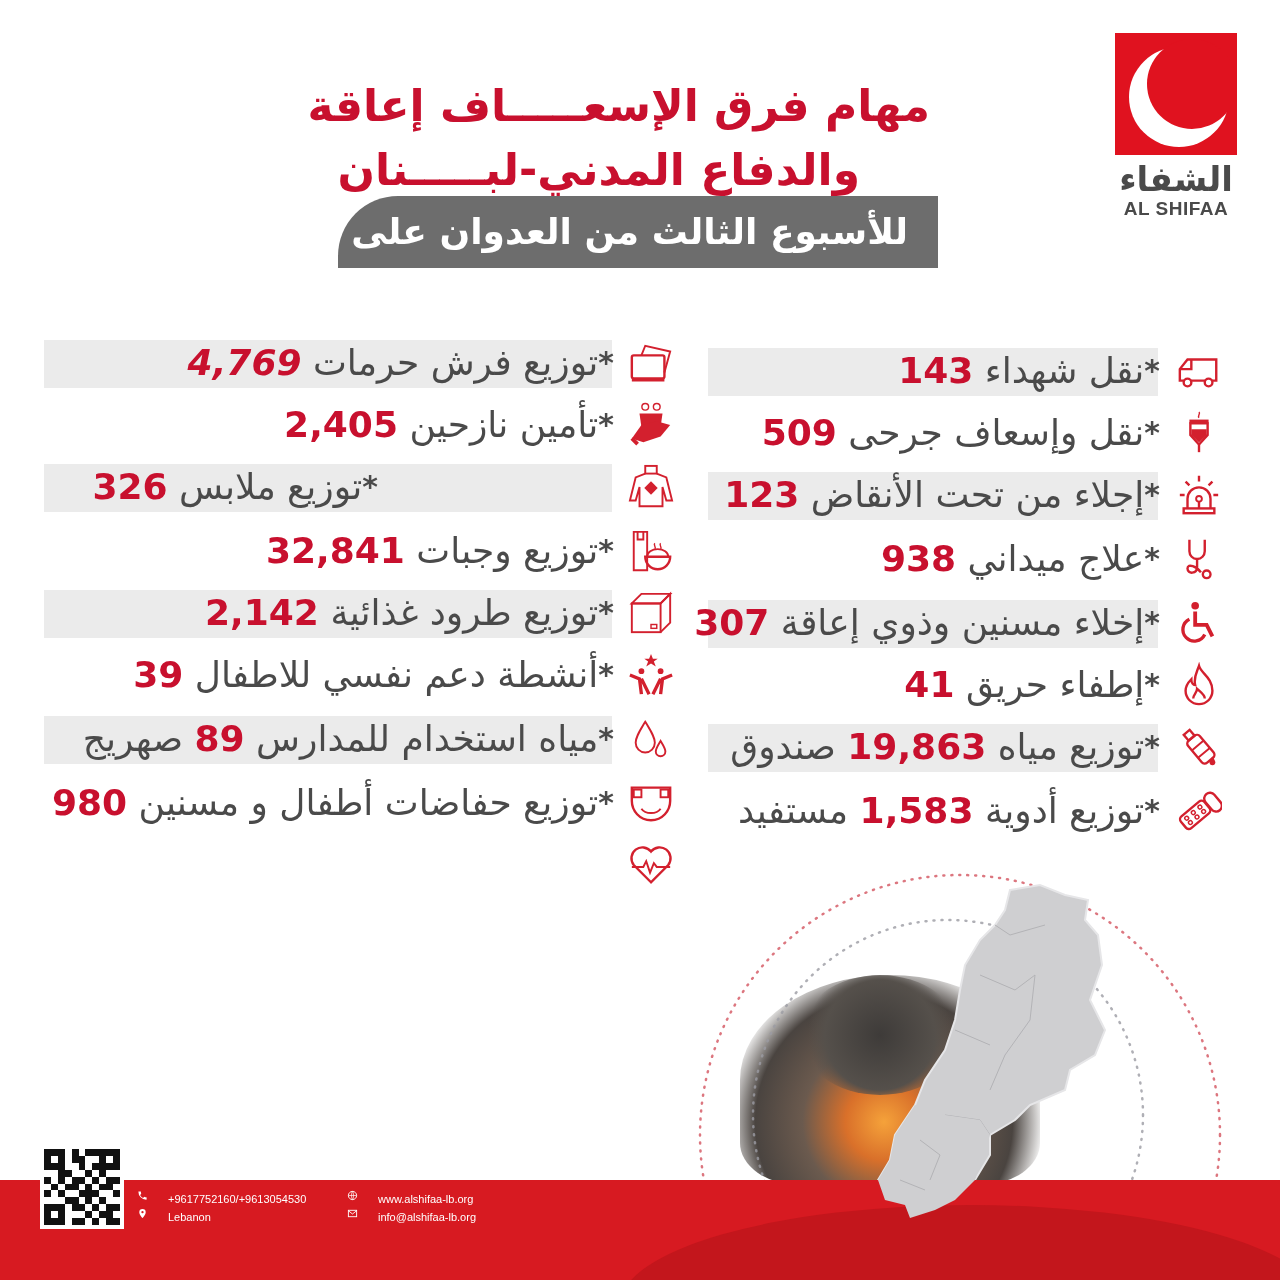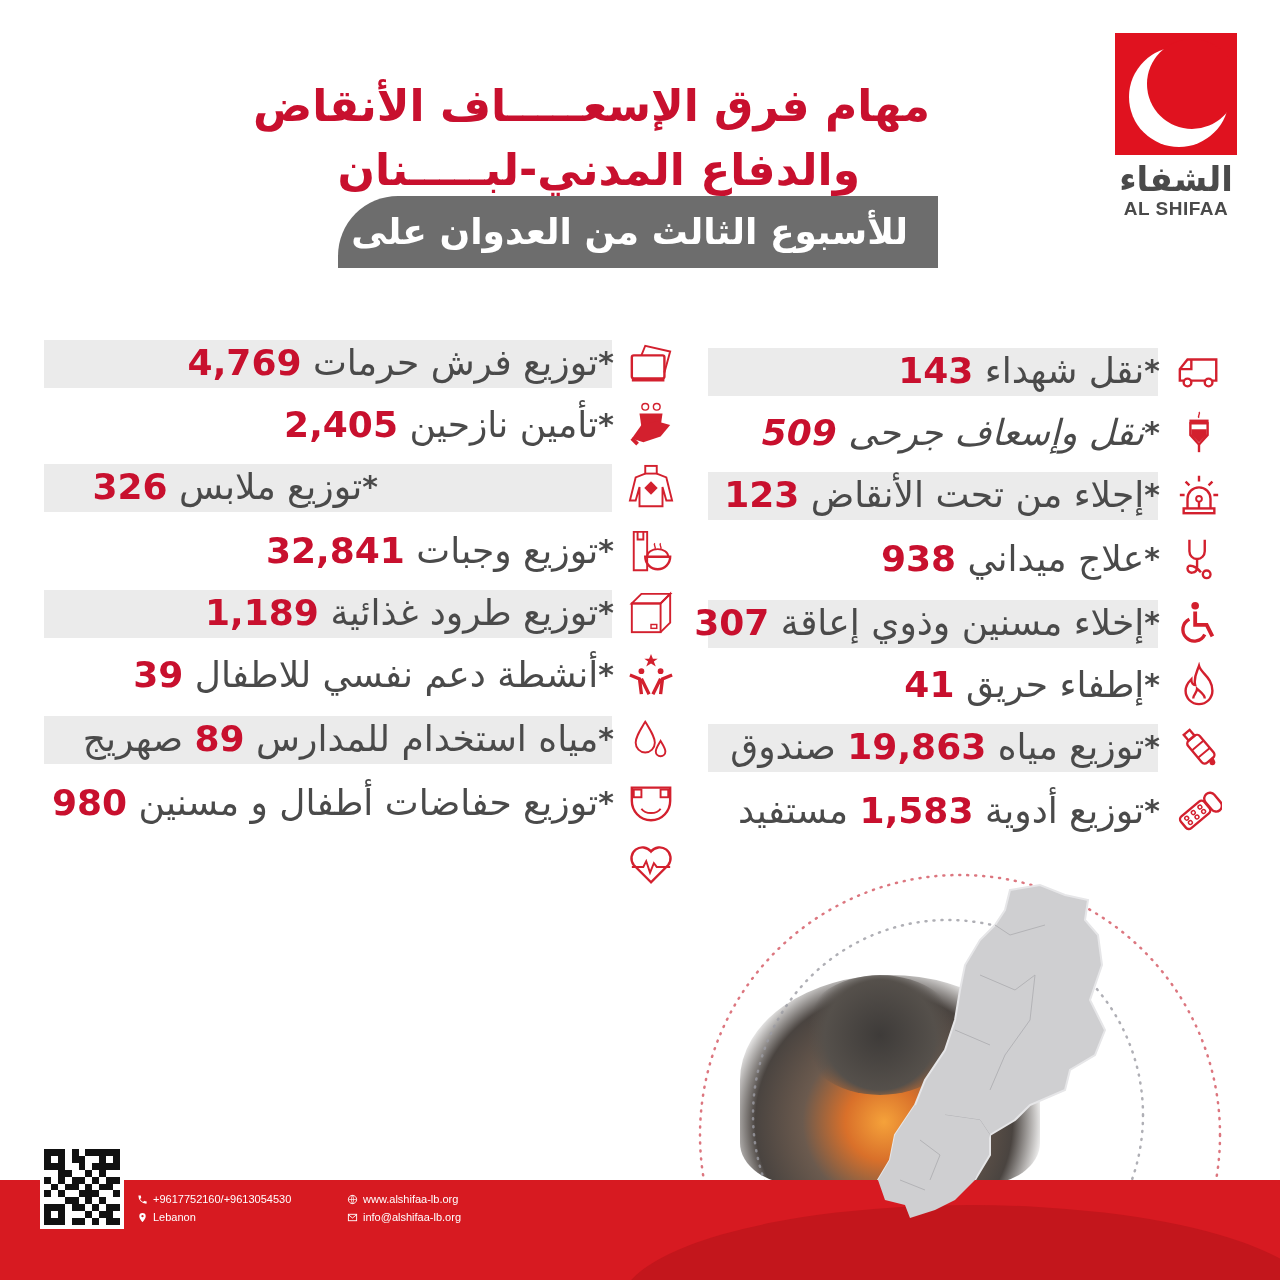--- a/index.html
+++ b/index.html
@@ -28,52 +28,52 @@
      background: radial-gradient(circle, #3e3b39 0%, #55504b 55%, rgba(90,85,80,0) 72%); }
 
   
   .footer { position: absolute; left: 0; top: 1180px; width: 1280px; height: 100px; background: #d71a21; }
   .footer-curve { position: absolute; left: 620px; top: 1205px; width: 700px; height: 200px; border-radius: 50%; background: #c3161c; }
   .qr { position: absolute; left: 40px; top: 1145px; width: 84px; height: 84px; background: #ffffff; padding: 4px; }
   .qr-grid { width: 76px; height: 76px; display: grid; grid-template-columns: repeat(11, 1fr); grid-template-rows: repeat(11, 1fr); }
   .qr-grid span { display: block; }
   .qr-grid span.b { background: #111; }
   .footer-info { position: absolute; top: 1190px; font-family: "Liberation Sans", sans-serif; font-size: 11px; color: #ffffff; line-height: 18px; }
-  .footer-info .line { display: flex; align-items: center; gap: 5px; white-space: nowrap; }
+  .footer-info .line { display: flex; gap: 20px; white-space: nowrap; }
   .footer-info svg { width: 11px; height: 11px; }
 </style>
 </head>
 <body>
 
 <div class="logo">
   <div class="logo-box">
     <div class="crescent-outer"></div>
     <div class="crescent-inner"></div>
   </div>
   <div class="logo-ar">الشفاء</div>
   <div class="logo-en">AL SHIFAA</div>
 </div>
 
-<div style="position:absolute; left:330px; top:78px; width:600px; text-align:right; direction:rtl; font-size:44px; font-weight:bold; color:#c8102e; line-height:56px; white-space:nowrap;">مهام فرق الإسعـــــاف الأنقاض</div>
+<div style="position:absolute; left:330px; top:78px; width:600px; text-align:right; direction:rtl; font-size:44px; font-weight:bold; color:#c8102e; line-height:56px; white-space:nowrap;">مهام فرق الإسعـــــاف إعاقة</div>
 <div style="position:absolute; left:330px; top:142px; width:530px; text-align:right; direction:rtl; font-size:44px; font-weight:bold; color:#c8102e; line-height:56px; white-space:nowrap;">والدفاع المدني-لبـــــنان</div>
 <div class="subtitle-pill"></div>
 <div class="subtitle-text">للأسبوع الثالث من العدوان على لبنان</div>
 
 <div id="right-col">
     <div class="row" style="top: 344px; left: 0px; width: 1280px;">
       <div class="bar" style="left: 708px; width: 450px;"></div>
       <div class="icon" style="left: 1176px;"><svg viewBox="0 0 48 48">
           <path d="M4 34V22l8-10h30v22z" fill="none" stroke="#d3202e" stroke-width="2.5"></path>
           <path d="M4 22h12V12" fill="none" stroke="#d3202e" stroke-width="2.5"></path>
           <circle cx="12" cy="36" r="4" fill="#fff" stroke="#d3202e" stroke-width="2.5"></circle>
           <circle cx="34" cy="36" r="4" fill="#fff" stroke="#d3202e" stroke-width="2.5"></circle>
         </svg></div>
       <div class="text" style="right: 120px;"><span class="star">*</span><span>نقل شهداء</span> <span class="num" style="direction: ltr; unicode-bidi: isolate;">143</span></div>
     </div>
-    <div class="row" style="top: 406px; left: 0px; width: 1280px; font-style: italic;">
+    <div class="row" style="top: 406px; left: 0px; width: 1280px;">
       <div class="icon" style="left: 1176px;"><svg viewBox="0 0 48 48">
           <path d="M24 2c2 2-2 4 0 6" fill="none" stroke="#d3202e" stroke-width="1.5"></path>
           <rect x="14" y="10" width="20" height="4" fill="#d3202e"></rect>
           <path d="M15 14h18v12l-9 10-9-10z" fill="none" stroke="#d3202e" stroke-width="2.5"></path>
           <path d="M16 20h16v6l-8 8-8-8z" fill="#d3202e"></path>
           <path d="M24 36v8" stroke="#d3202e" stroke-width="2.5"></path>
         </svg></div>
       <div class="text" style="right: 120px;"><span class="star">*</span><span>نقل وإسعاف جرحى</span> <span class="num" style="direction: ltr; unicode-bidi: isolate;">509</span></div>
     </div>
     <div class="row" style="top: 468px; left: 0px; width: 1280px;">
@@ -142,21 +142,21 @@
   </div>
 
 <div id="left-col">
     <div class="row" style="top: 336px; left: 0px; width: 1280px;">
       <div class="bar" style="left: 44px; width: 568px;"></div>
       <div class="icon" style="left: 628px;"><svg viewBox="0 0 48 48">
           <rect x="4" y="16" width="34" height="24" rx="2" fill="none" stroke="#d3202e" stroke-width="2.5"></rect>
           <path d="M4 42h34" stroke="#d3202e" stroke-width="2.5"></path>
           <path d="M14 16l4-10 26 6-6 22" fill="none" stroke="#d3202e" stroke-width="2"></path>
         </svg></div>
-      <div class="text" style="right: 666px;"><span class="star">*</span><span>توزيع فرش حرمات</span> <span class="num" style="direction: ltr; unicode-bidi: isolate;">4,769</span></div>
+      <div class="text" style="right: 666px;"><span class="star">*</span><span>توزيع فرش حرمات</span> <span class="num" style="direction: ltr; unicode-bidi: isolate; font-style: italic;">4,769</span></div>
     </div>
     <div class="row" style="top: 398px; left: 0px; width: 1280px;">
       <div class="icon" style="left: 628px;"><svg viewBox="0 0 48 48">
           <circle cx="18" cy="5" r="3.5" fill="none" stroke="#d3202e" stroke-width="1.5"></circle>
           <circle cx="30" cy="5" r="3.5" fill="none" stroke="#d3202e" stroke-width="1.5"></circle>
           <path d="M12 12h24l-2 14H14z" fill="#d3202e"></path>
           <path d="M4 38l10-14 16-4 14 4-10 12-18 6z" fill="#d3202e"></path>
           <path d="M4 38l6 6" stroke="#d3202e" stroke-width="4"></path>
         </svg></div>
       <div class="text" style="right: 666px;"><span class="star">*</span><span>تأمين نازحين</span> <span class="num" style="direction: ltr; unicode-bidi: isolate;">2,405</span></div>
@@ -181,21 +181,21 @@
       <div class="text" style="right: 666px;"><span class="star">*</span><span>توزيع وجبات</span> <span class="num" style="direction: ltr; unicode-bidi: isolate;">32,841</span></div>
     </div>
     <div class="row" style="top: 586px; left: 0px; width: 1280px;">
       <div class="bar" style="left: 44px; width: 568px;"></div>
       <div class="icon" style="left: 628px;"><svg viewBox="0 0 48 48">
           <path d="M4 14l10-10h30l-10 10z" fill="none" stroke="#d3202e" stroke-width="2"></path>
           <rect x="4" y="14" width="30" height="30" fill="none" stroke="#d3202e" stroke-width="2"></rect>
           <path d="M34 14l10-10v30l-10 10" fill="none" stroke="#d3202e" stroke-width="2"></path>
           <rect x="24" y="36" width="6" height="4" fill="none" stroke="#d3202e" stroke-width="1.5"></rect>
         </svg></div>
-      <div class="text" style="right: 666px;"><span class="star">*</span><span>توزيع طرود غذائية</span> <span class="num" style="direction: ltr; unicode-bidi: isolate;">1,189</span></div>
+      <div class="text" style="right: 666px;"><span class="star">*</span><span>توزيع طرود غذائية</span> <span class="num" style="direction: ltr; unicode-bidi: isolate;">2,142</span></div>
     </div>
     <div class="row" style="top: 648px; left: 0px; width: 1280px;">
       <div class="icon" style="left: 628px;"><svg viewBox="0 0 48 48">
           <path d="M24 2l2 5h5l-4 3 2 5-5-3-5 3 2-5-4-3h5z" fill="#d3202e"></path>
           <circle cx="14" cy="20" r="3" fill="#d3202e"></circle>
           <circle cx="34" cy="20" r="3" fill="#d3202e"></circle>
           <path d="M2 24l10 4 2 16M46 24l-10 4-2 16M14 28l8 16M34 28l-8 16" fill="none" stroke="#d3202e" stroke-width="3.5"></path>
         </svg></div>
       <div class="text" style="right: 666px;"><span class="star">*</span><span>أنشطة دعم نفسي للاطفال</span> <span class="num" style="direction: ltr; unicode-bidi: isolate;">39</span></div>
     </div>

